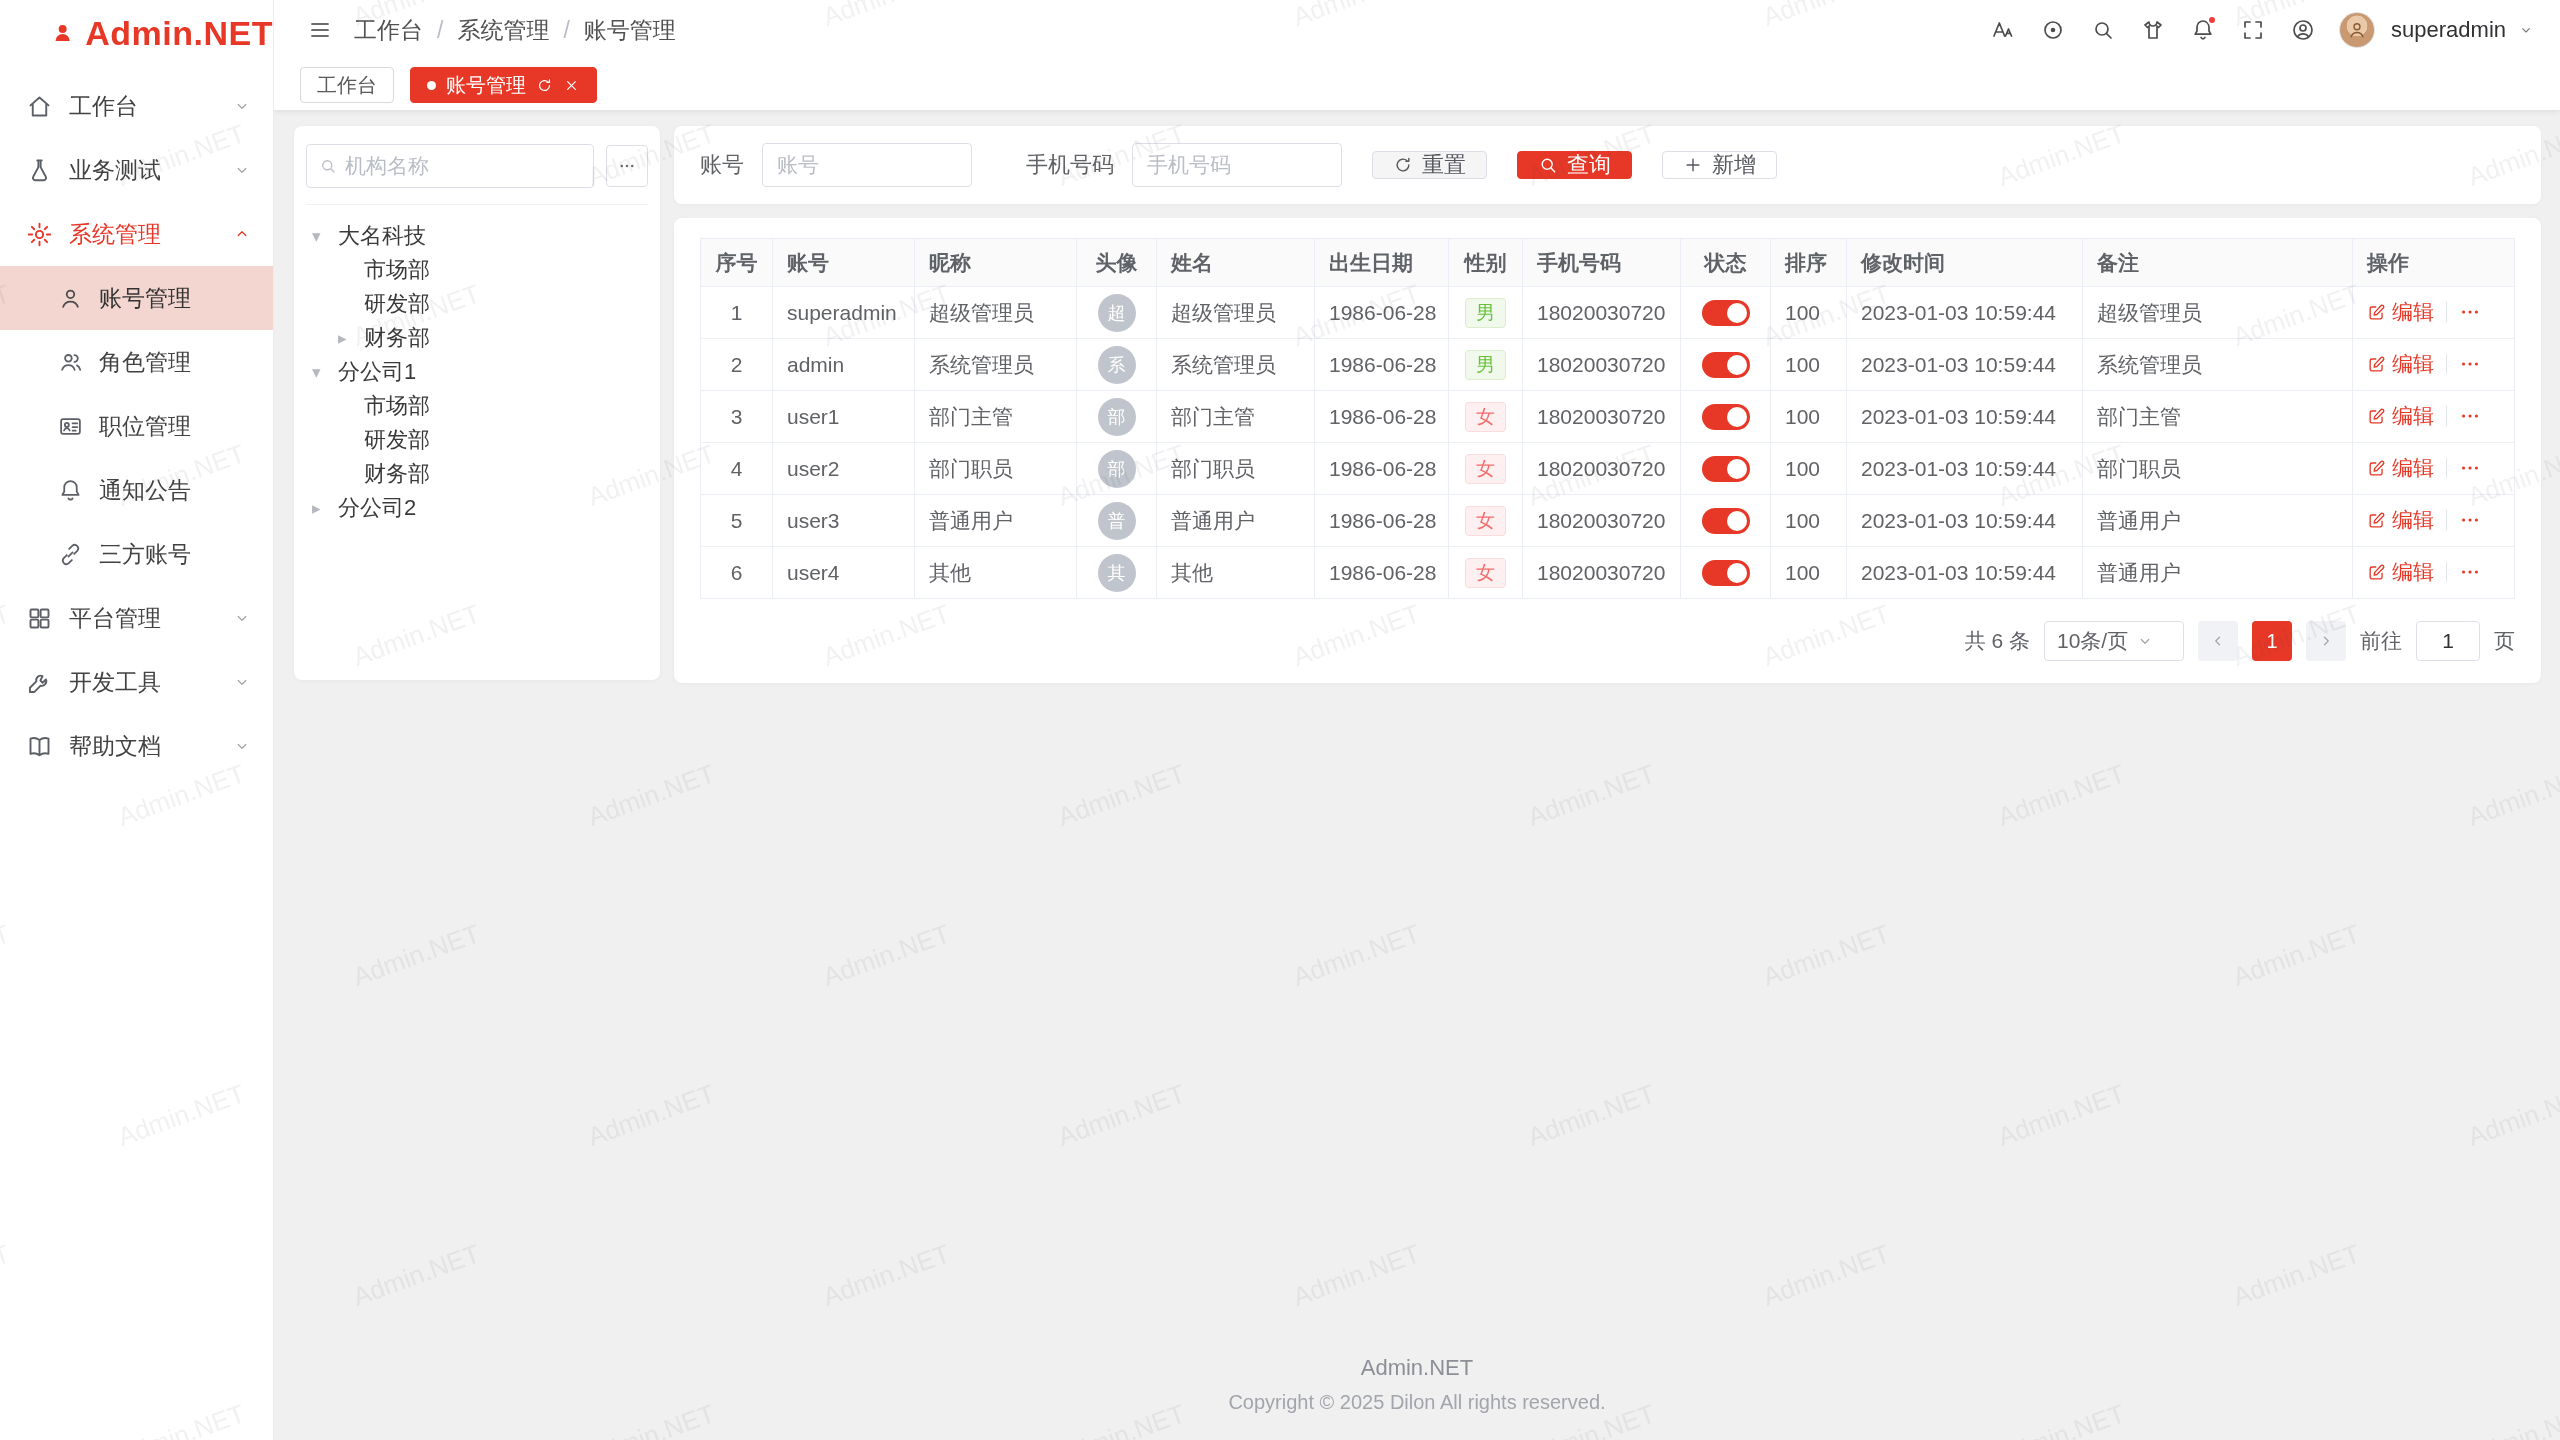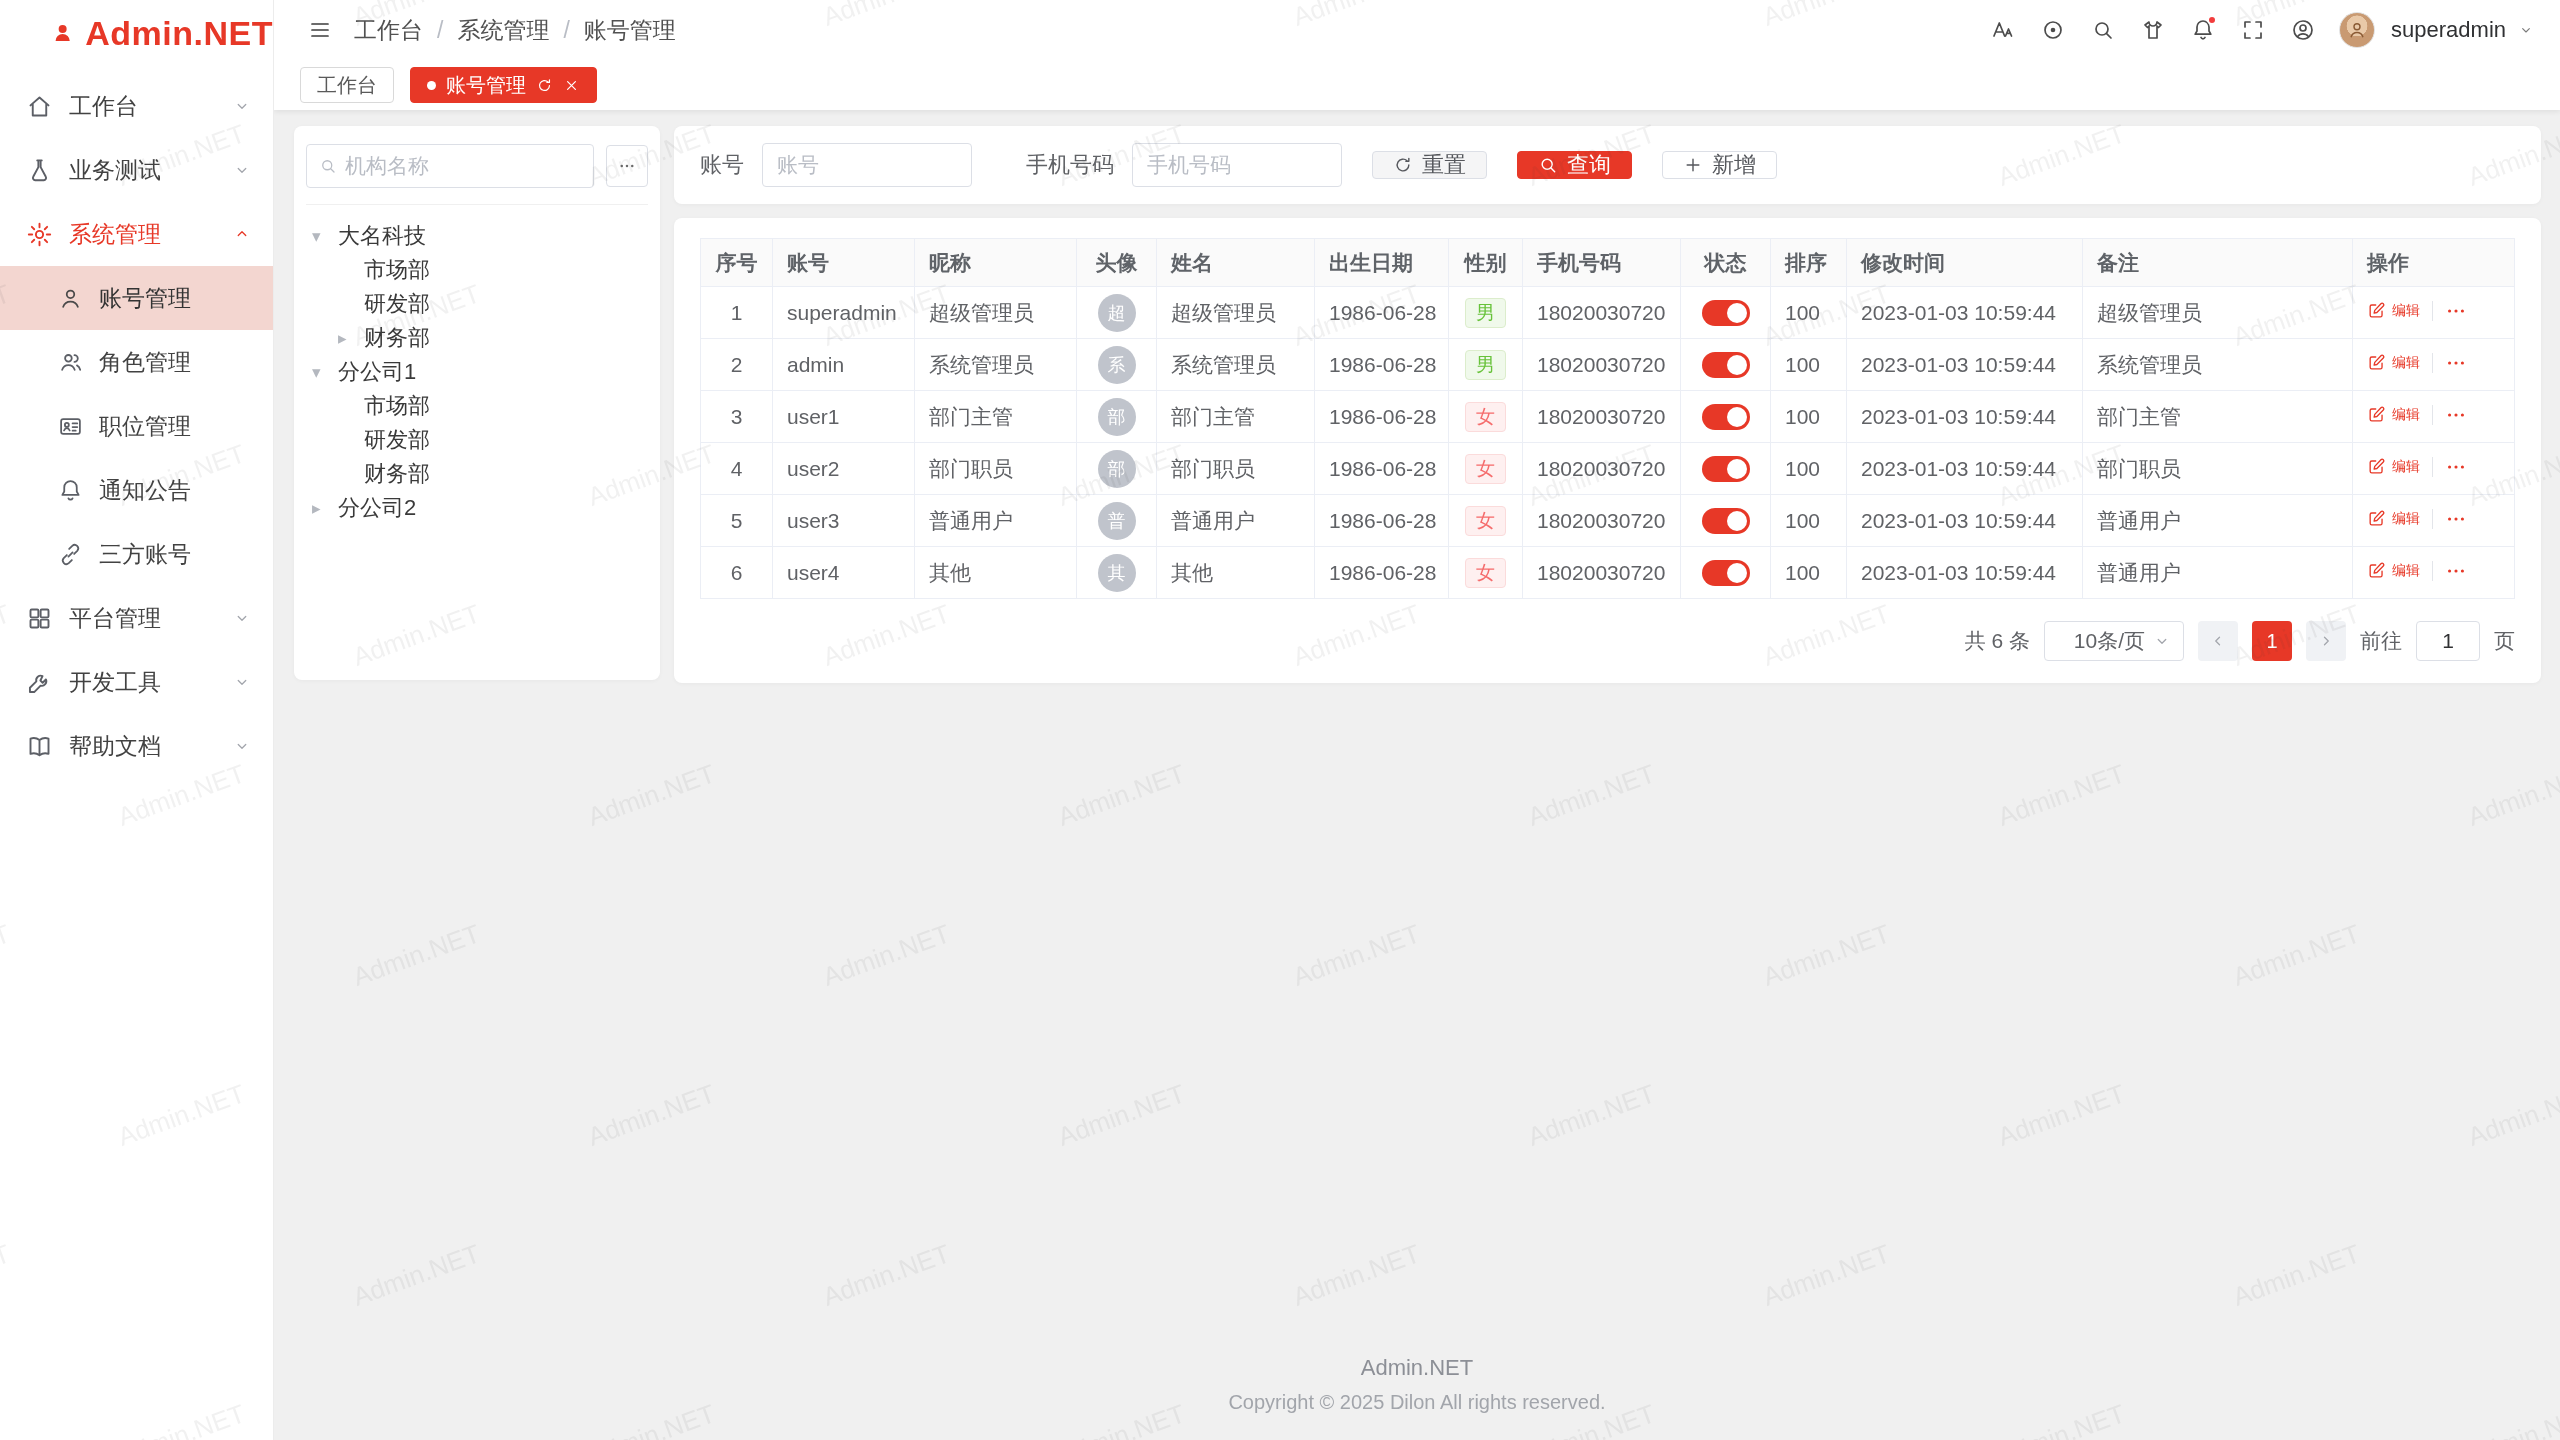--- a/index.html
+++ b/index.html
@@ -84,29 +84,29 @@
   th.c, td.c { text-align:center; }
   .avatar { width:38px; height:38px; border-radius:50%; background:#c0c4cc; color:#fff; display:inline-flex; align-items:center; justify-content:center; font-size:18px; vertical-align:middle; }
   .tag { display:inline-block; height:30px; line-height:28px; padding:0 10px; border-radius:4px; font-size:19px; border:1px solid transparent; }
   .tag.male { color:var(--male); background:#f0f9eb; border-color:#dcedcc; }
   .tag.female { color:var(--female); background:#fef0f0; border-color:#fbdbdb; }
   .switch { display:inline-block; width:48px; height:26px; border-radius:13px; background:#dcdfe6; position:relative; vertical-align:middle; cursor:pointer; }
   .switch.on { background:var(--primary); }
   .switch .knob { position:absolute; top:3px; left:3px; width:20px; height:20px; border-radius:50%; background:#fff; }
   .switch.on .knob { left:auto; right:3px; }
   .actions { display:inline-flex; align-items:center; gap:12px; }
-  .edit-link { display:inline-flex; align-items:center; gap:6px; color:var(--primary); font-size:14px; cursor:pointer; }
+  .edit-link { display:inline-flex; align-items:center; gap:6px; color:var(--primary); font-size:21px; cursor:pointer; }
   .edit-link .ic { width:19px; height:19px; }
   .vdiv { width:1px; height:20px; background:#e3e5ea; }
   .more-btn { display:inline-flex; color:var(--primary); cursor:pointer; }
   .more-btn .ic { width:22px; height:22px; }
 
   
   .pager { display:flex; justify-content:flex-end; align-items:center; gap:14px; margin-top:22px; font-size:21px; color:#606266; }
-  .pg-size { height:40px; min-width:140px; border:1px solid #dcdfe6; border-radius:4px; display:inline-flex; align-items:center; justify-content:flex-end; gap:8px; padding:0 12px; cursor:pointer; color:#606266; }
+  .pg-size { height:40px; min-width:140px; border:1px solid #dcdfe6; border-radius:4px; display:inline-flex; align-items:center; justify-content:flex-start; gap:8px; padding:0 12px; cursor:pointer; color:#606266; }
   .pg-size .ic { color:#a3a6ad; }
   .pg-btn { width:40px; height:40px; border-radius:4px; background:#f0f2f5; color:#a3a6ad; display:inline-grid; place-items:center; font-size:20px; }
   .pg-btn.current { background:var(--primary); color:#fff; }
   .rotl { transform:rotate(90deg); }
   .rotr { transform:rotate(-90deg); }
   .pg-goto { width:64px; height:40px; border:1px solid #dcdfe6; border-radius:4px; text-align:center; font-size:21px; color:#303133; }
 
   
   .footer { position:absolute; left:274px; right:0; bottom:26px; text-align:center; z-index:1; }
   .footer-title { font-size:22px; color:#8c8f96; margin-bottom:10px; }

